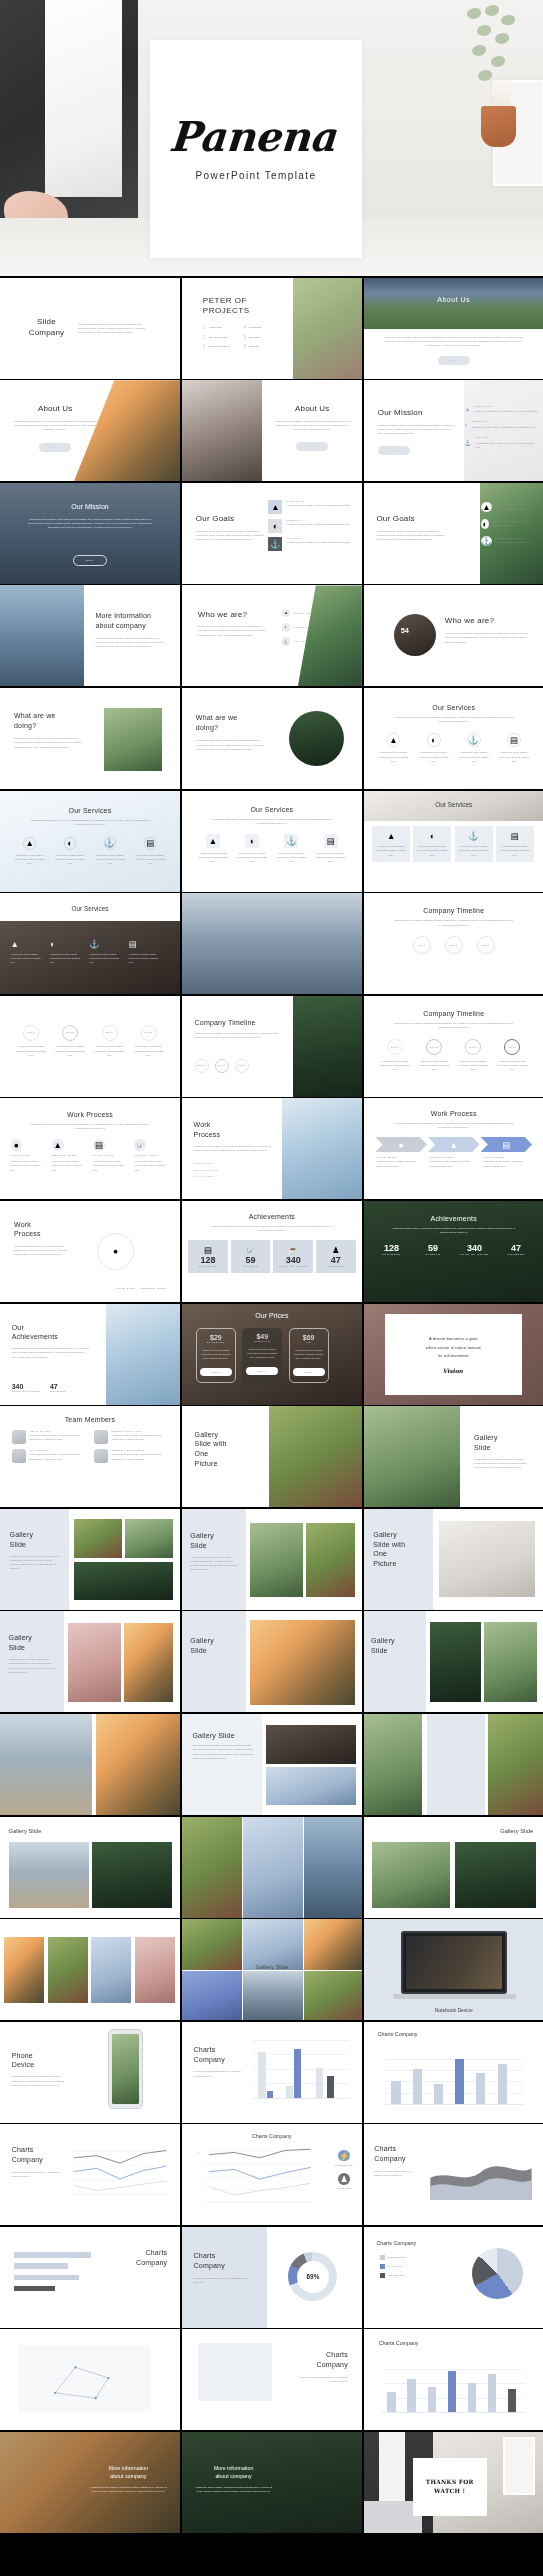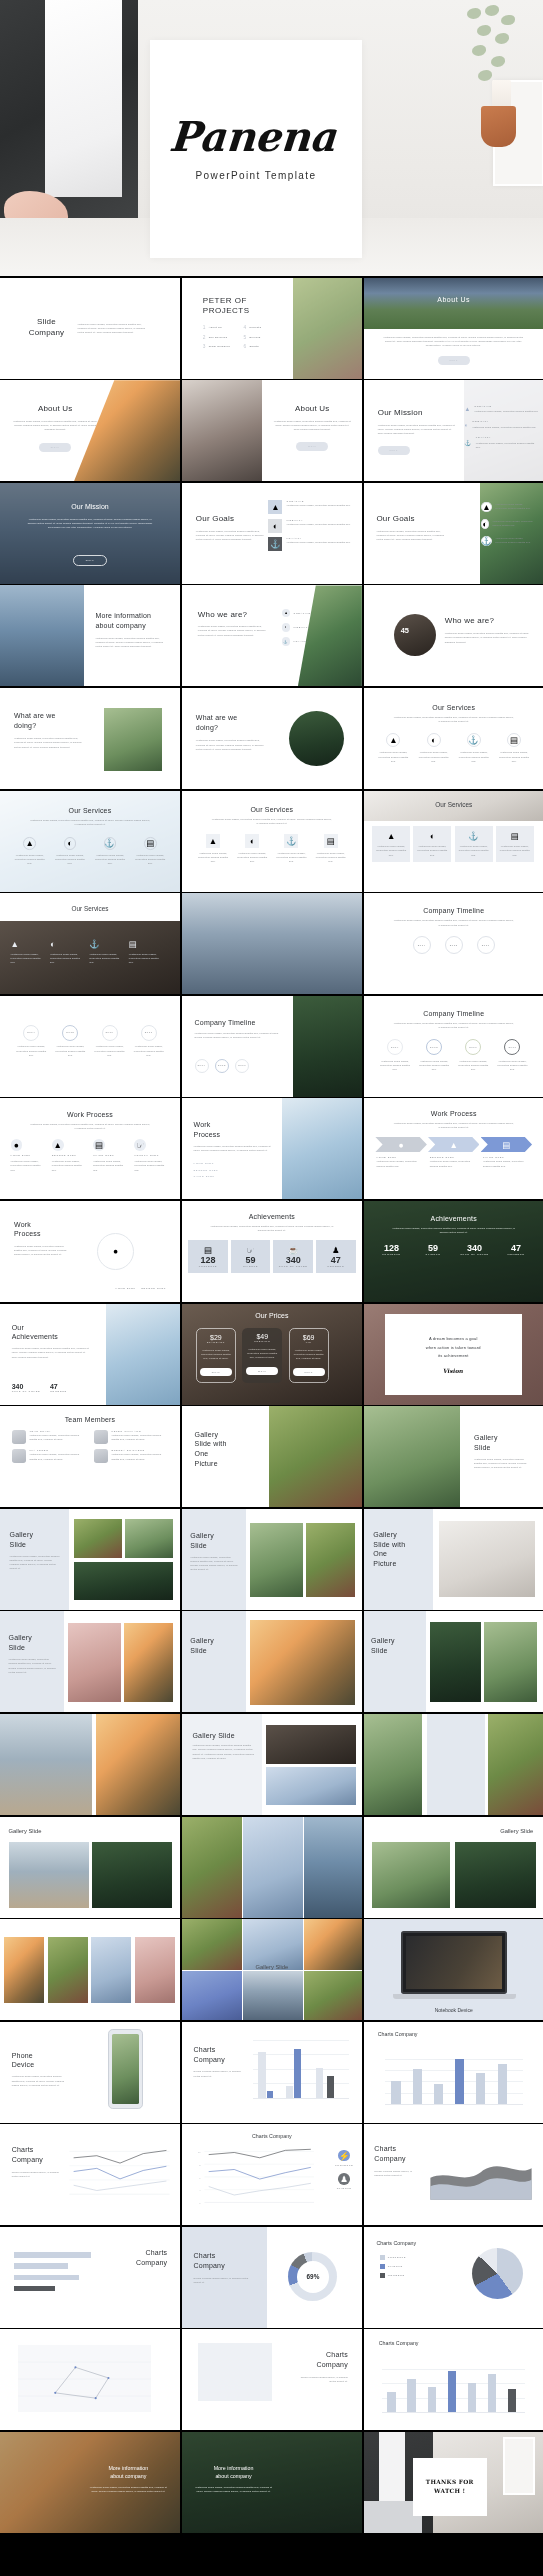--- a/index.html
+++ b/index.html
@@ -334,21 +334,21 @@
         </div>
         <div class="row" style="gap:3.2px;align-items:center">
           <span class="sq circ" style="width:8.5px;height:8.5px;background:#e7ebf1;font-size:3.7px">⚓</span>
           <span class="s-lbl">LOYALTY</span>
         </div>
       </div>
     </div>
 
     <div class="slide">
       <div class="ph p-dark circ" style="left:30px;top:29px;width:42px;height:42px"></div>
-      <div style="position:absolute;left:37px;top:41px;color:#fff;font-size:7.4px;font-weight:700">45</div>
+      <div style="position:absolute;left:37px;top:41px;color:#fff;font-size:7.4px;font-weight:700">54</div>
       <div style="position:absolute;left:81px;top:31px;width:85px">
         <div class="s-title lg">Who we are?</div>
         <div class="s-body" style="margin-top:5.8px">Vestibulum quam massa, fermentum sodales sagittis sed, euismod at ligula. Nullam euismod magna sapien, in dapibus metus aliquet et. Nunc fringilla dignissim tincidunt.</div>
       </div>
     </div>
 
     <div class="slide">
       <div class="ph p-plant" style="right:18px;top:20px;width:58px;height:63px"></div>
       <div style="position:absolute;left:14px;top:23.4px;width:69px">
         <div class="s-title" style="line-height:1.4">

